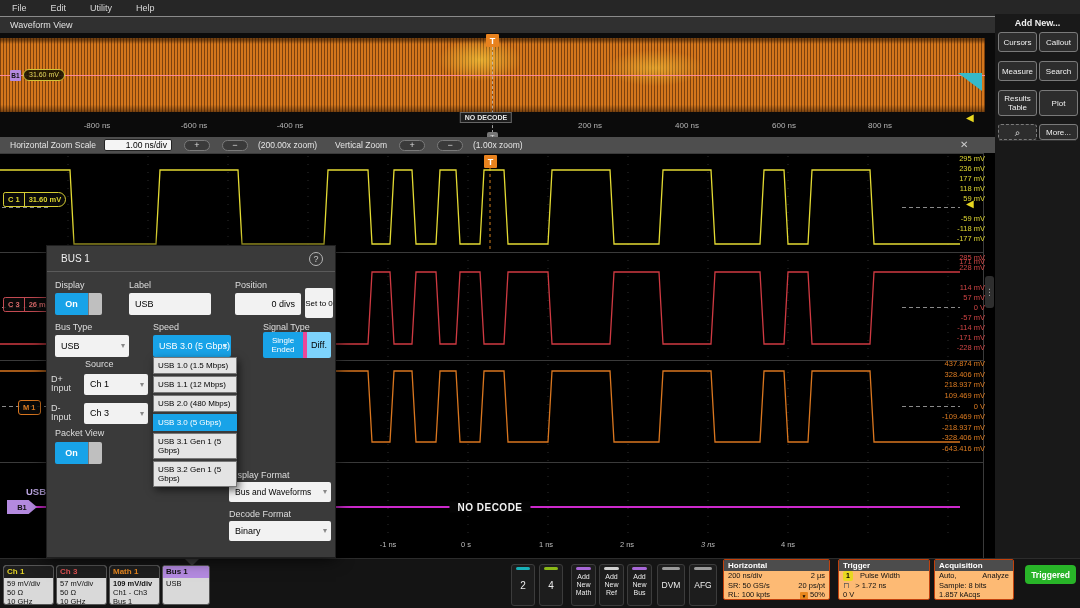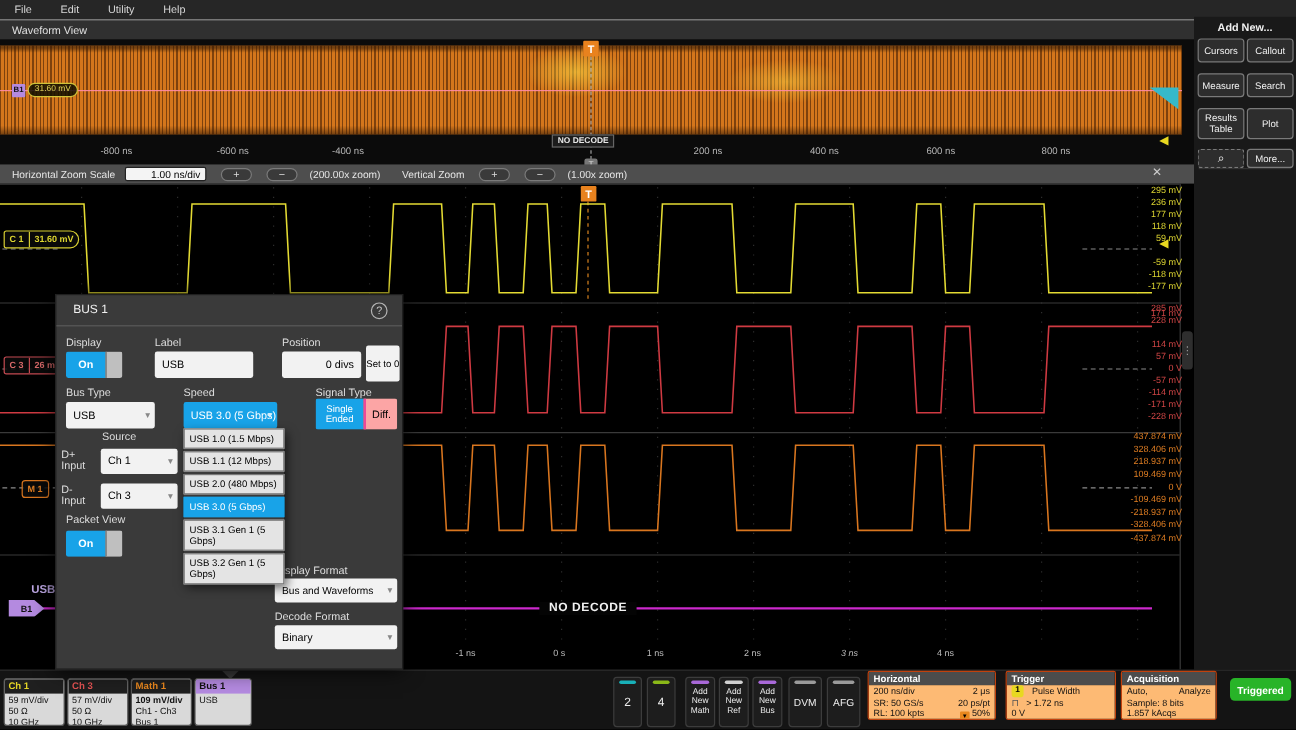--- a/index.html
+++ b/index.html
@@ -73,21 +73,21 @@
   .toggle{position:absolute;height:22px;display:flex;border-radius:2px;overflow:hidden}
   .toggle .on{width:33px;background:#18a3e8;color:#fff;font-weight:bold;font-size:9px;display:flex;align-items:center;justify-content:center}
   .toggle .knob{width:14px;background:#bfbfbf;border-left:1px solid #7a7a7a}
   .ddown{position:absolute;background:#f2f2f2;color:#000;border-radius:2px;height:22px;font-size:9px;line-height:22px;padding:0 14px 0 6px;white-space:nowrap;overflow:hidden}
   .ddown .car{position:absolute;right:4px;top:0;color:#888;font-size:8px}
   .ddown.blue{background:#18a3e8;color:#fff}
   .ddown.blue .car{color:#d2edfc}
   #dlg-setzero{position:absolute;left:258px;top:42px;width:28px;height:30px;background:#f2f2f2;color:#000;border-radius:2px;font-size:8px;line-height:9px;display:flex;align-items:center;justify-content:center;text-align:center}
   #seg-signal{position:absolute;left:216px;top:86px;display:flex;height:26px;border-radius:2px;overflow:hidden}
   #seg-signal .sg1{width:40px;background:#18a3e8;color:#fff;font-size:8px;line-height:9px;display:flex;align-items:center;justify-content:center;text-align:center}
-  #seg-signal .sg2{width:28px;background:#fca5a5;color:#000;font-size:9px;display:flex;align-items:center;justify-content:center;border-left:2px solid #ec4899}
+  #seg-signal .sg2{width:28px;background:#7dd3fc;color:#000;font-size:9px;display:flex;align-items:center;justify-content:center;border-left:4px solid #ec4899}
   #speed-list{position:absolute;left:106px;top:111px;width:84px;display:flex;flex-direction:column;gap:2px;z-index:6;box-shadow:2px 3px 8px rgba(0,0,0,.6)}
   #speed-list .opt{background:#e4e4e4;border:1px solid #777;color:#000;font-size:8px;line-height:9px;padding:3px 4px}
   #speed-list .opt.sel{background:#18a3e8;border-color:#18a3e8;color:#fff}
 
   
   #sidebar{position:absolute;left:995px;top:14px;width:85px;height:544px;background:#191919}
   #sb-title{position:absolute;left:0;top:4px;width:100%;text-align:center;font-size:9px;font-weight:bold;color:#f0f0f0}
   .sb-btn{position:absolute;width:39px;height:20px;background:#2d2d2d;border:1px solid #7a7a7a;border-radius:3px;color:#f0f0f0;font-size:8px;line-height:9px;display:flex;align-items:center;justify-content:center;text-align:center}
   #sb-sep{position:absolute;left:4px;top:126px;width:77px;height:1px;background:#333}
   #meas-panel{position:absolute;left:3px;top:131px;width:79px;border:1px solid #8a8a8a;border-radius:2px;overflow:hidden}
@@ -235,21 +235,21 @@
   </div>
 <div class="scale" id="scale-m1">
     <span style="top: 363px;">437.874 mV</span>
     <span style="top: 374px;">328.406 mV</span>
     <span style="top: 384px;">218.937 mV</span>
     <span style="top: 395px;">109.469 mV</span>
     <span style="top: 406px;">0 V</span>
     <span style="top: 416px;">-109.469 mV</span>
     <span style="top: 427px;">-218.937 mV</span>
     <span style="top: 437px;">-328.406 mV</span>
-    <span style="top: 448px;">-437.874 mV</span>
+    <span style="top: 448px;">-643.416 mV</span>
   </div>
 <div id="arrow-c1">◀</div>
 <div class="ch-badge" id="badge-c1">
   <span class="seg">C 1</span>
   <span class="seg">31.60 mV</span>
 </div>
 <div class="ch-badge" id="badge-c3">
   <span class="seg">C 3</span>
   <span class="seg">26 mV</span>
 </div>

